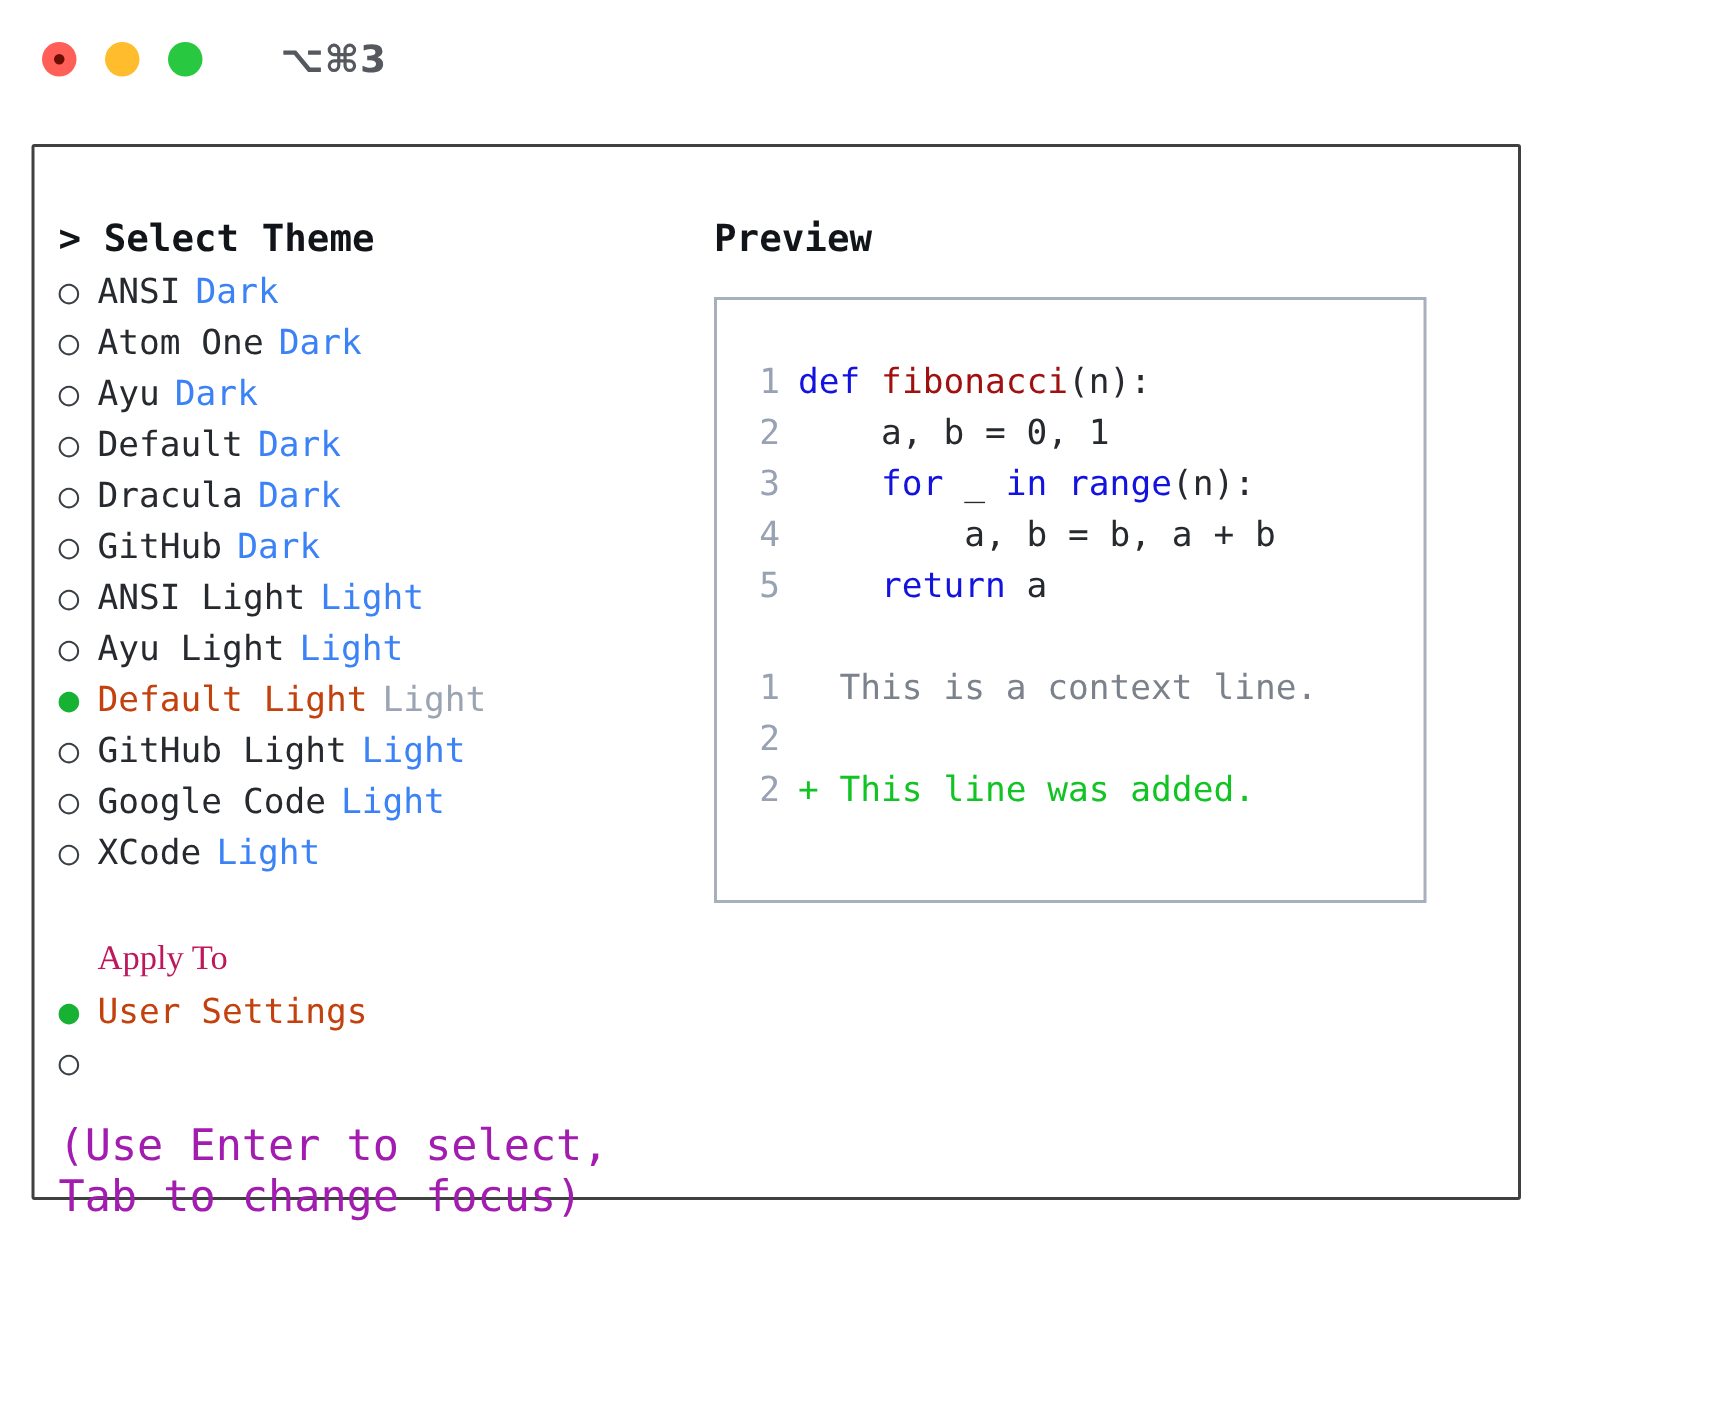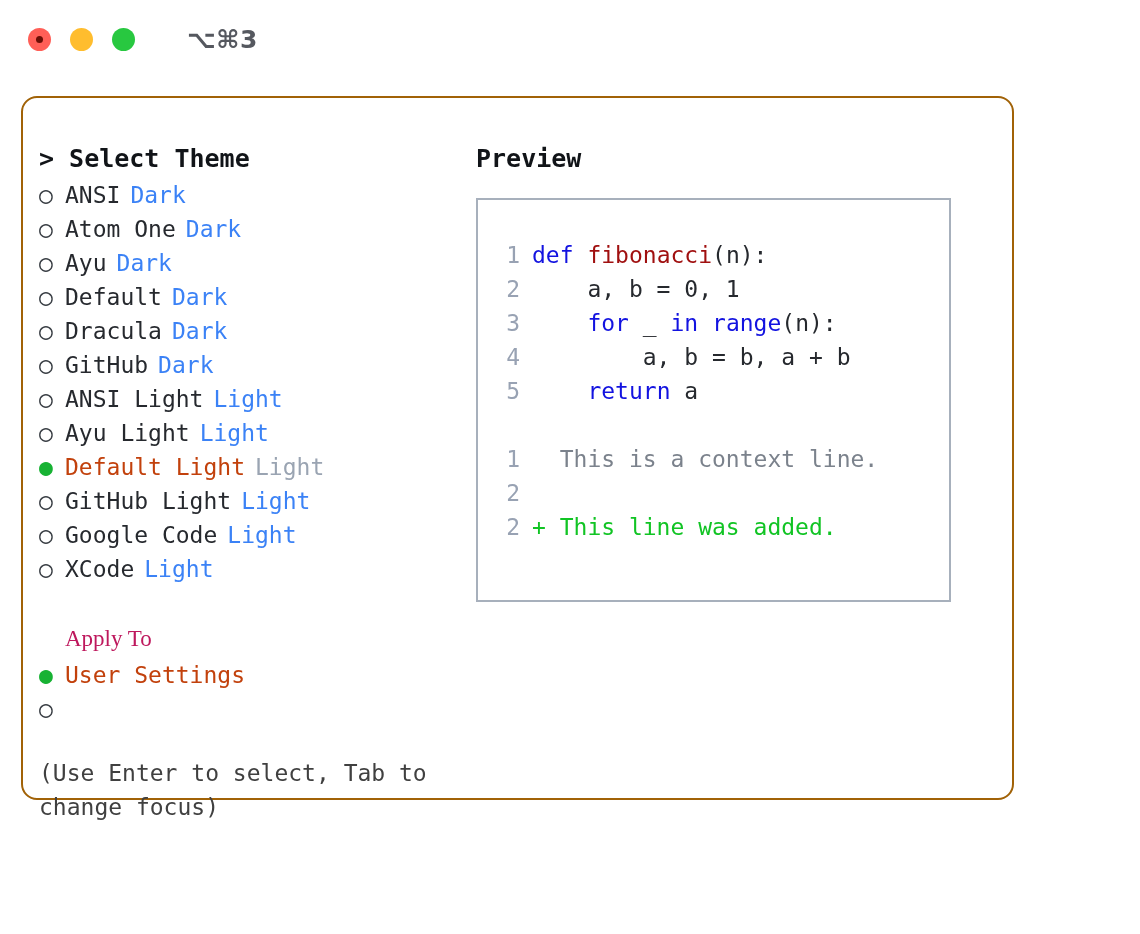--- a/index.html
+++ b/index.html
@@ -69,22 +69,22 @@
     font-family: "DejaVu Sans", "Liberation Sans", sans-serif;
   }
 
   
   .panel {
     position: absolute;
     left: 21px;
     top: 96px;
     width: 993px;
     height: 704px;
-    border: 2px solid #a16207;
-    border-radius: 16px;
+    border: 2px solid #404040;
+    border-radius: 2px;
     box-sizing: border-box;
     background: #ffffff;
   }
 
   .columns {
     position: absolute;
     left: 0; top: 0;
     width: 100%;
     height: 100%;
   }
@@ -132,23 +132,23 @@
   .apply-title {
     font-size: 23px;
     color: #be185d;
     line-height: 34px;
     padding-left: 26px;
     white-space: pre;
     font-family: Liberation Serif, serif;
   }
 
   .hint {
-    margin-top: 30px;
-    font-size: 23px;
-    color: #404040;
+    margin-top: 20px;
+    font-size: 29px;
+    color: #a21caf;
     line-height: 34px;
     width: 410px;
     white-space: pre-wrap;
   }
 
   
   .right-col {
     position: absolute;
     left: 453px;
     top: 44px;

